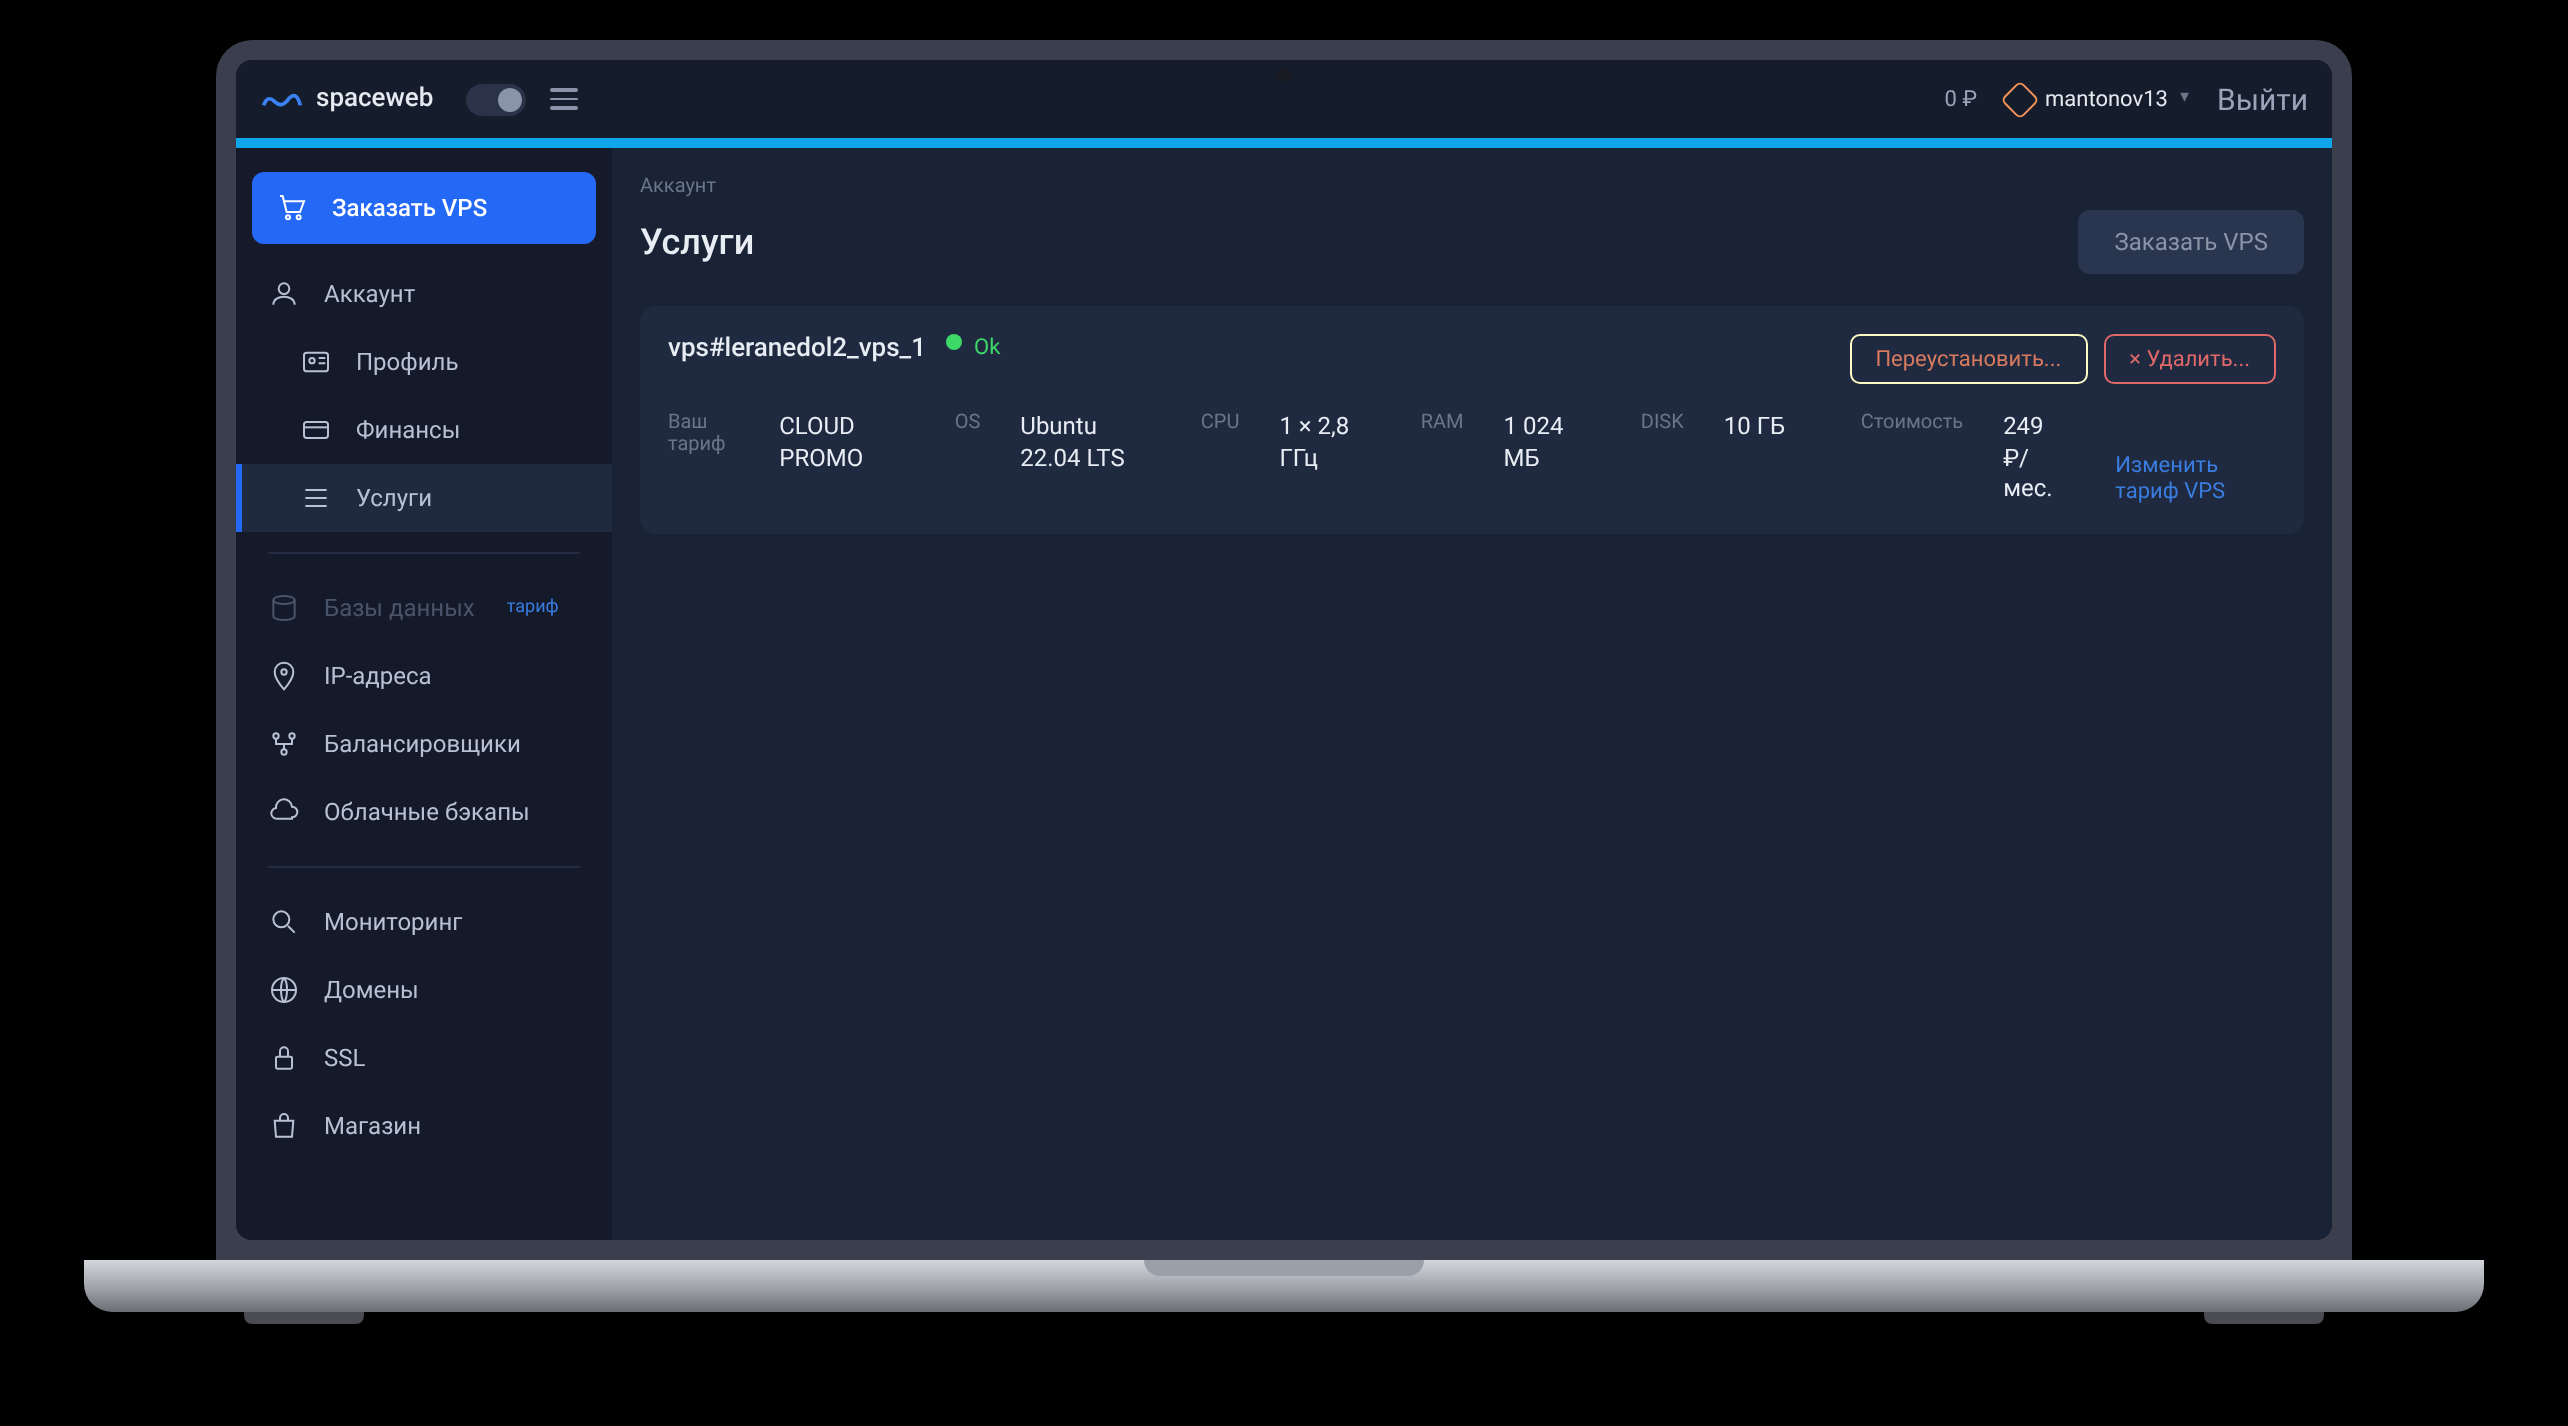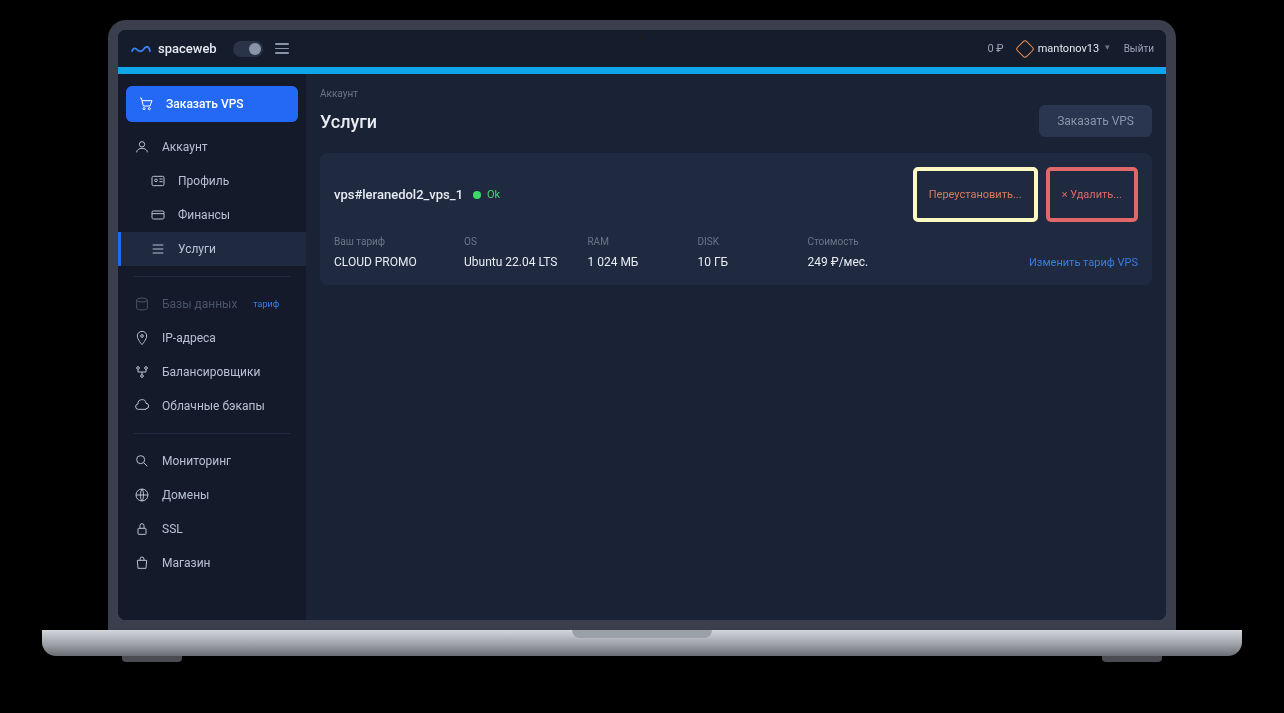--- a/index.html
+++ b/index.html
@@ -10,34 +10,34 @@
 .laptop-screen{width:1068px;height:610px;background:#3a3e4d;border-radius:18px 18px 0 0;padding:10px;margin:0 auto;position:relative}
 .laptop-camera{position:absolute;top:14px;left:50%;transform:translateX(-50%);width:7px;height:7px;border-radius:50%;background:#1a1c24}
 .laptop-base{width:1200px;height:26px;background:linear-gradient(180deg,#d4d6dd 0%,#9a9ca3 60%,#6b6d74 100%);border-radius:0 0 14px 14px;margin:0 auto;margin-left:-36px;position:relative}
 .laptop-notch{position:absolute;top:0;left:50%;transform:translateX(-50%);width:140px;height:8px;background:#9aa0a8;border-radius:0 0 10px 10px}
 .laptop-feet{position:absolute;bottom:-6px;width:1200px;height:6px;display:flex;justify-content:space-between;padding:0 80px}
 .foot{width:60px;height:6px;background:#4a4c52;border-radius:0 0 4px 4px}
 
 .screen-content{width:100%;height:100%;background:#0e1420;border-radius:8px;overflow:hidden;display:flex;flex-direction:column}
 
 
-.header{height:44px;background:#151c2c;display:flex;align-items:center;padding:0 12px;border-bottom:7px solid #0ea5e9}
+.header{height:44px;background:#151c2c;display:flex;align-items:center;padding:0 12px;border-bottom:5px solid #0ea5e9}
 .logo{display:flex;align-items:center;gap:6px}
 .logo-icon{color:#3b82f6;font-size:16px}
 .logo-text{color:#e5e9f0;font-size:13px;font-weight:500}
 .toggle{margin-left:16px;width:30px;height:16px;background:#2a3347;border-radius:8px;position:relative;cursor:pointer}
 .toggle-knob{position:absolute;right:2px;top:2px;width:12px;height:12px;background:#8a94a8;border-radius:50%}
 .hamburger{margin-left:12px;display:flex;flex-direction:column;gap:3px;cursor:pointer}
 .hamburger span{width:14px;height:1.5px;background:#8a94a8;border-radius:1px}
 .header-right{margin-left:auto;display:flex;align-items:center;gap:14px}
 .balance{color:#9aa4b8;font-size:11px}
 .user-badge{display:flex;gap:6px;color:#e5e9f0;font-size:11px;cursor:pointer}
 .user-icon{width:14px;height:14px;border:1px solid #f59456;border-radius:3px;transform:rotate(45deg)}
 .chevron-down{color:#6b7589;font-size:9px}
-.logout{color:#9aa4b8;font-size:10px;cursor:pointer}
+.logout{color:#9aa4b8;font-size:15px;cursor:pointer}
 
 
 .body{flex:1;display:flex;overflow:hidden}
 
 
 .sidebar{width:188px;background:#141a2a;display:flex;flex-direction:column;padding-top:12px;overflow-y:auto}
 .sidebar::-webkit-scrollbar{width:0}
 .nav-item{display:flex;align-items:center;gap:12px;padding:9px 16px;color:#b8c1d3;font-size:12px;cursor:pointer;position:relative}
 .nav-item.primary{background:#2469f6;color:#fff;border-radius:6px;margin:0 8px 8px 8px;padding:10px 12px;font-weight:500}
 .nav-item.sub{padding-left:32px}
@@ -49,30 +49,30 @@
 .badge-beta{font-size:9px;color:#3a7de0;margin-left:4px}
 
 
 .main{flex:1;background:#1a2235;padding:14px;overflow:auto}
 .breadcrumb{color:#6b7589;font-size:10px;margin-bottom:6px}
 .page-header{display:flex;align-items:center;margin-bottom:16px}
 .page-title{color:#e8ecf3;font-size:18px;font-weight:500}
 .order-btn{margin-left:auto;background:#2a3550;color:#8a94a8;border:none;padding:9px 18px;border-radius:6px;font-size:12px;cursor:pointer}
 
 .vps-card{background:#1f2a40;border-radius:8px;padding:14px}
-.vps-header{display:flex;align-items:center;margin-bottom:6px}
+.vps-header{display:flex;margin-bottom:6px}
 .vps-name{color:#e8ecf3;font-size:13px;font-weight:500}
 .status-dot{width:8px;height:8px;background:#3dd968;border-radius:50%;margin-left:10px}
 .status-text{color:#3dd968;font-size:11px;margin-left:6px}
 .vps-actions{margin-left:auto;display:flex;gap:8px}
-.btn-outline{background:transparent;border:4px solid #fef9c3;color:#d97a5e;padding:17px 12px;border-radius:5px;font-size:11px;cursor:pointer}
+.btn-outline{background:transparent;border:1px solid #fef9c3;color:#d97a5e;padding:5px 12px;border-radius:5px;font-size:11px;cursor:pointer}
 .btn-outline.danger{border-color:#e06868;color:#e06868}
 
 .vps-details{display:flex;gap:30px;margin-top:14px}
-.detail-col{display:flex;flex-direction:column;gap:8px;min-width:80px}
+.detail-col{display:flex;flex-direction:row;gap:20px;min-width:80px}
 .detail-col.wide{min-width:100px}
 .detail-label{color:#6b7589;font-size:10px}
 .detail-value{color:#e8ecf3;font-size:12px;line-height:1.3}
 .change-link{color:#3a7de0;font-size:11px;cursor:pointer;align-self:flex-start;margin-top:20px;margin-left:auto}
 </style>
 </head>
 <body>
 
 <div class="laptop">
   <div class="laptop-screen">
@@ -260,20 +260,24 @@
               </div>
             </div>
             <div class="vps-details">
               <div class="detail-col wide">
                 <span class="detail-label">Ваш тариф</span>
                 <span class="detail-value">CLOUD PROMO</span>
               </div>
               <div class="detail-col">
                 <span class="detail-label">OS</span>
                 <span class="detail-value">Ubuntu 22.04 LTS</span>
+              </div>
+              <div class="detail-col">
+                <span class="detail-label">CPU</span>
+                <span class="detail-value">1 × 2,8 ГГц</span>
               </div>
               <div class="detail-col">
                 <span class="detail-label">RAM</span>
                 <span class="detail-value">1 024 МБ</span>
               </div>
               <div class="detail-col">
                 <span class="detail-label">DISK</span>
                 <span class="detail-value">10 ГБ</span>
               </div>
               <div class="detail-col">

